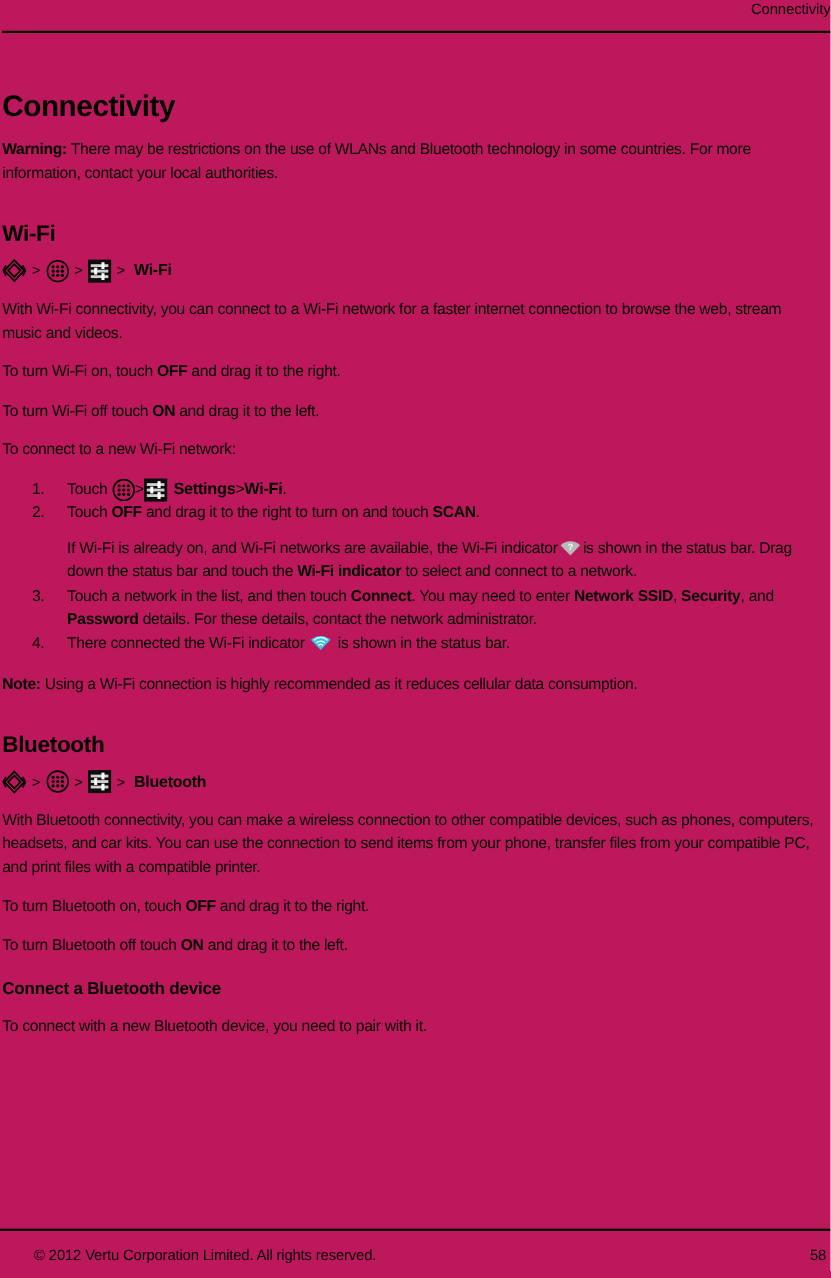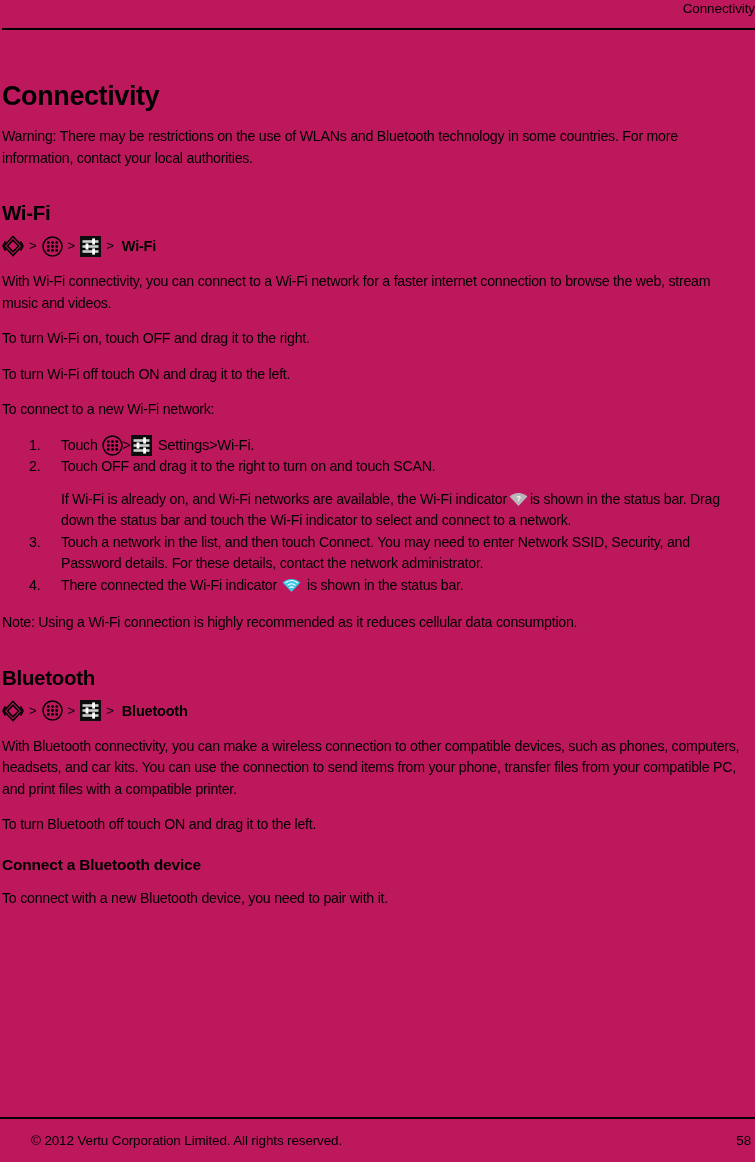--- a/index.html
+++ b/index.html
@@ -79,21 +79,21 @@
 
   p.body {
     font-size: 14.2px;
     line-height: 21.5px;
     margin: 14px 0 0 0;
     letter-spacing: -0.25px;
     text-align: left;
   }
   p.afterhead {
   }
-  b, strong { font-weight: normal; }
+  b, strong { font-weight: bold; }
 
   
   .crumb {
     display: flex;
     align-items: center;
     margin-top: 10px;
     font-size: 14.2px;
     line-height: 20px;
   }
   .crumb .sep {
@@ -359,20 +359,21 @@
           <rect x="5.6" y="7.4" width="2.8" height="6.2" fill="#ffffff"></rect>
           <rect x="12.2" y="12.4" width="2.8" height="6.2" fill="#ffffff"></rect>
         </svg>
       </span>
       <span class="sep">&gt;</span>
       <span class="crumb-label">Bluetooth</span>
     </div>
 
     <p class="body afterhead">With Bluetooth connectivity, you can make a wireless connection to other compatible devices, such as phones, computers, headsets, and car kits. You can use the connection to send items from your phone, transfer files from your compatible PC, and print files with a compatible printer.</p>
 
+    <p class="body"><span>To turn Bluetooth on, touch </span><b>OFF</b><span> and drag it to the right.</span></p>
 
     <p class="body"><span>To turn Bluetooth off touch </span><b>ON</b><span> and drag it to the left.</span></p>
 
     <h3 class="sub">Connect a Bluetooth device</h3>
 
     <p class="body afterhead">To connect with a new Bluetooth device, you need to pair with it.</p>
 
   </div>
 
   <div class="footer-rule"></div>

